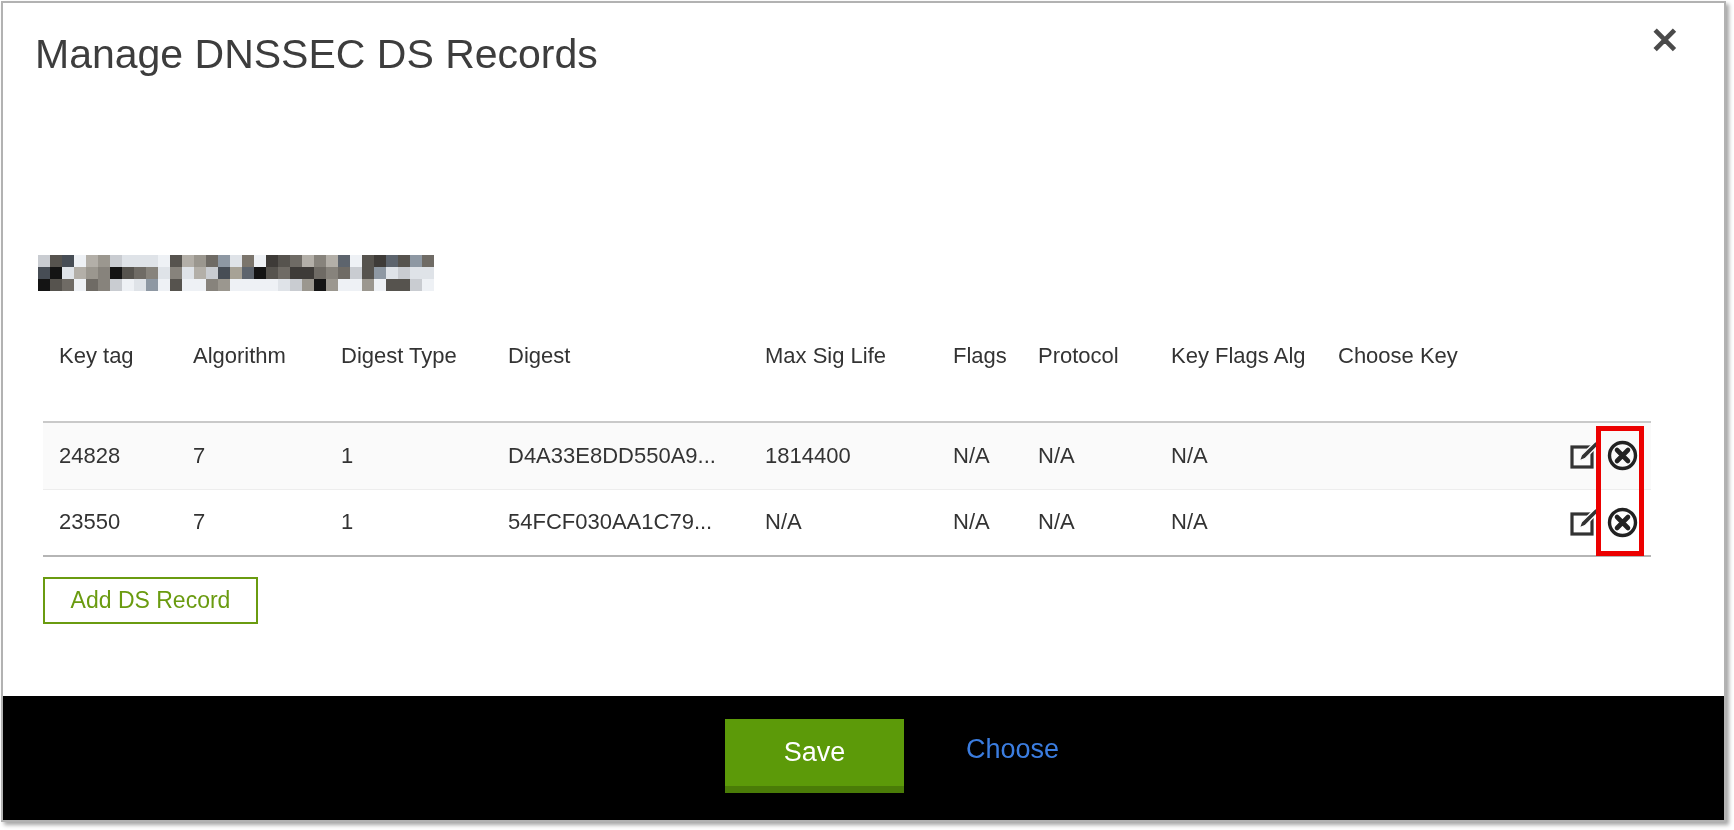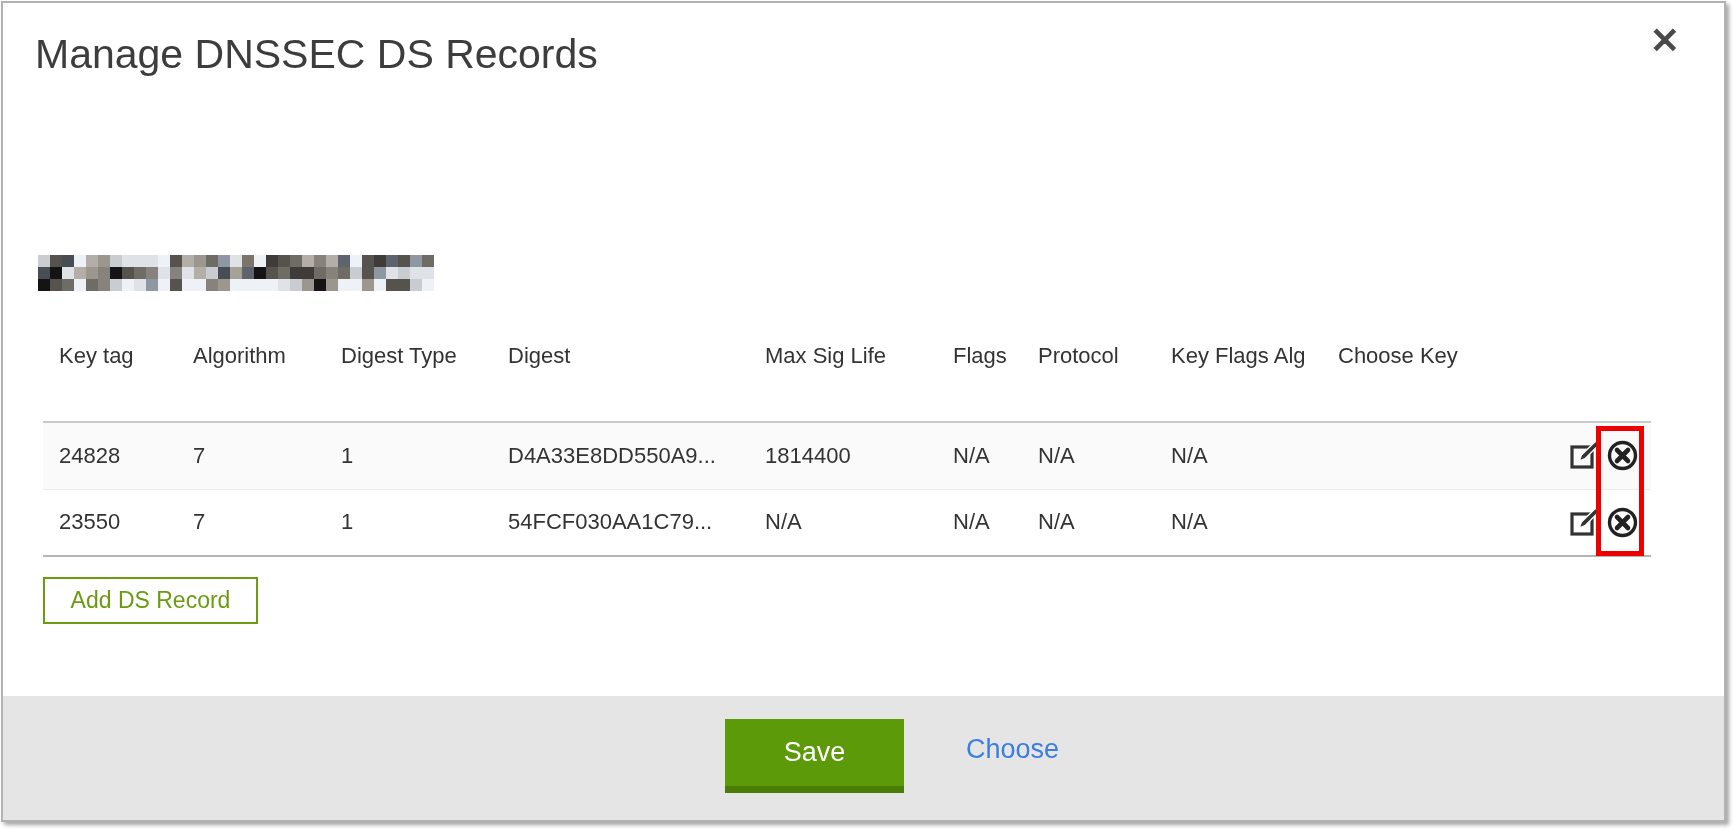--- a/index.html
+++ b/index.html
@@ -51,21 +51,21 @@
     position:absolute; left:1593px; top:423px; width:48px; height:130px;
     border:5px solid #ec0000; pointer-events:none;
   }
   .add-btn {
     position:absolute; left:40px; top:574px; width:215px; height:47px;
     background:#fff; border:2px solid #6a9b10; color:#6a9b10;
     font-size:23px; font-family:inherit; cursor:pointer;
   }
   .footer {
     position:absolute; left:0; bottom:0; width:100%; height:124px;
-    background:#e5e5e5;
+    background:#000000;
   }
   .save-btn {
     position:absolute; left:722px; top:23px; width:179px; height:74px;
     background:#5c9a09; border:none; border-bottom:7px solid #4a7c07;
     color:#fff; font-size:27px; font-family:inherit; cursor:pointer;
   }
   .cancel-link {
     position:absolute; left:963px; top:38px;
     font-size:27px; color:#3b7de0; cursor:pointer;
   }

